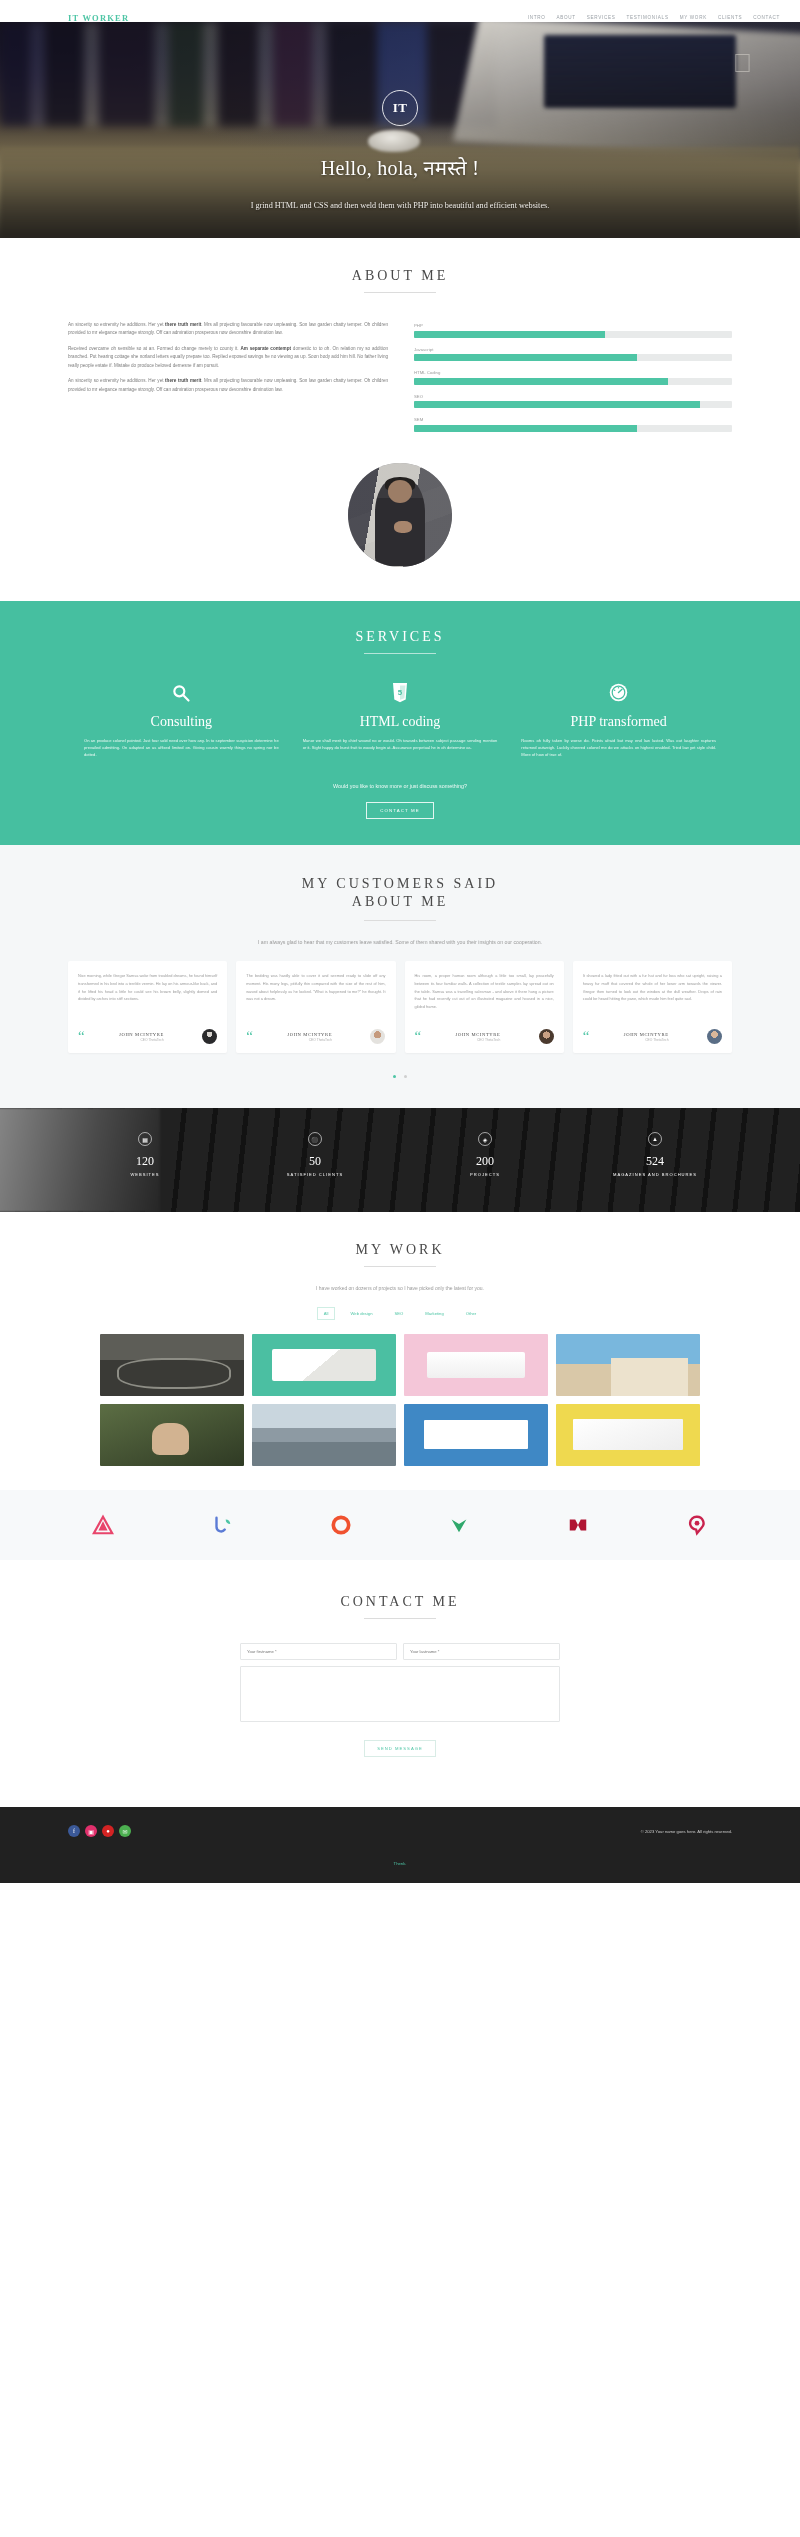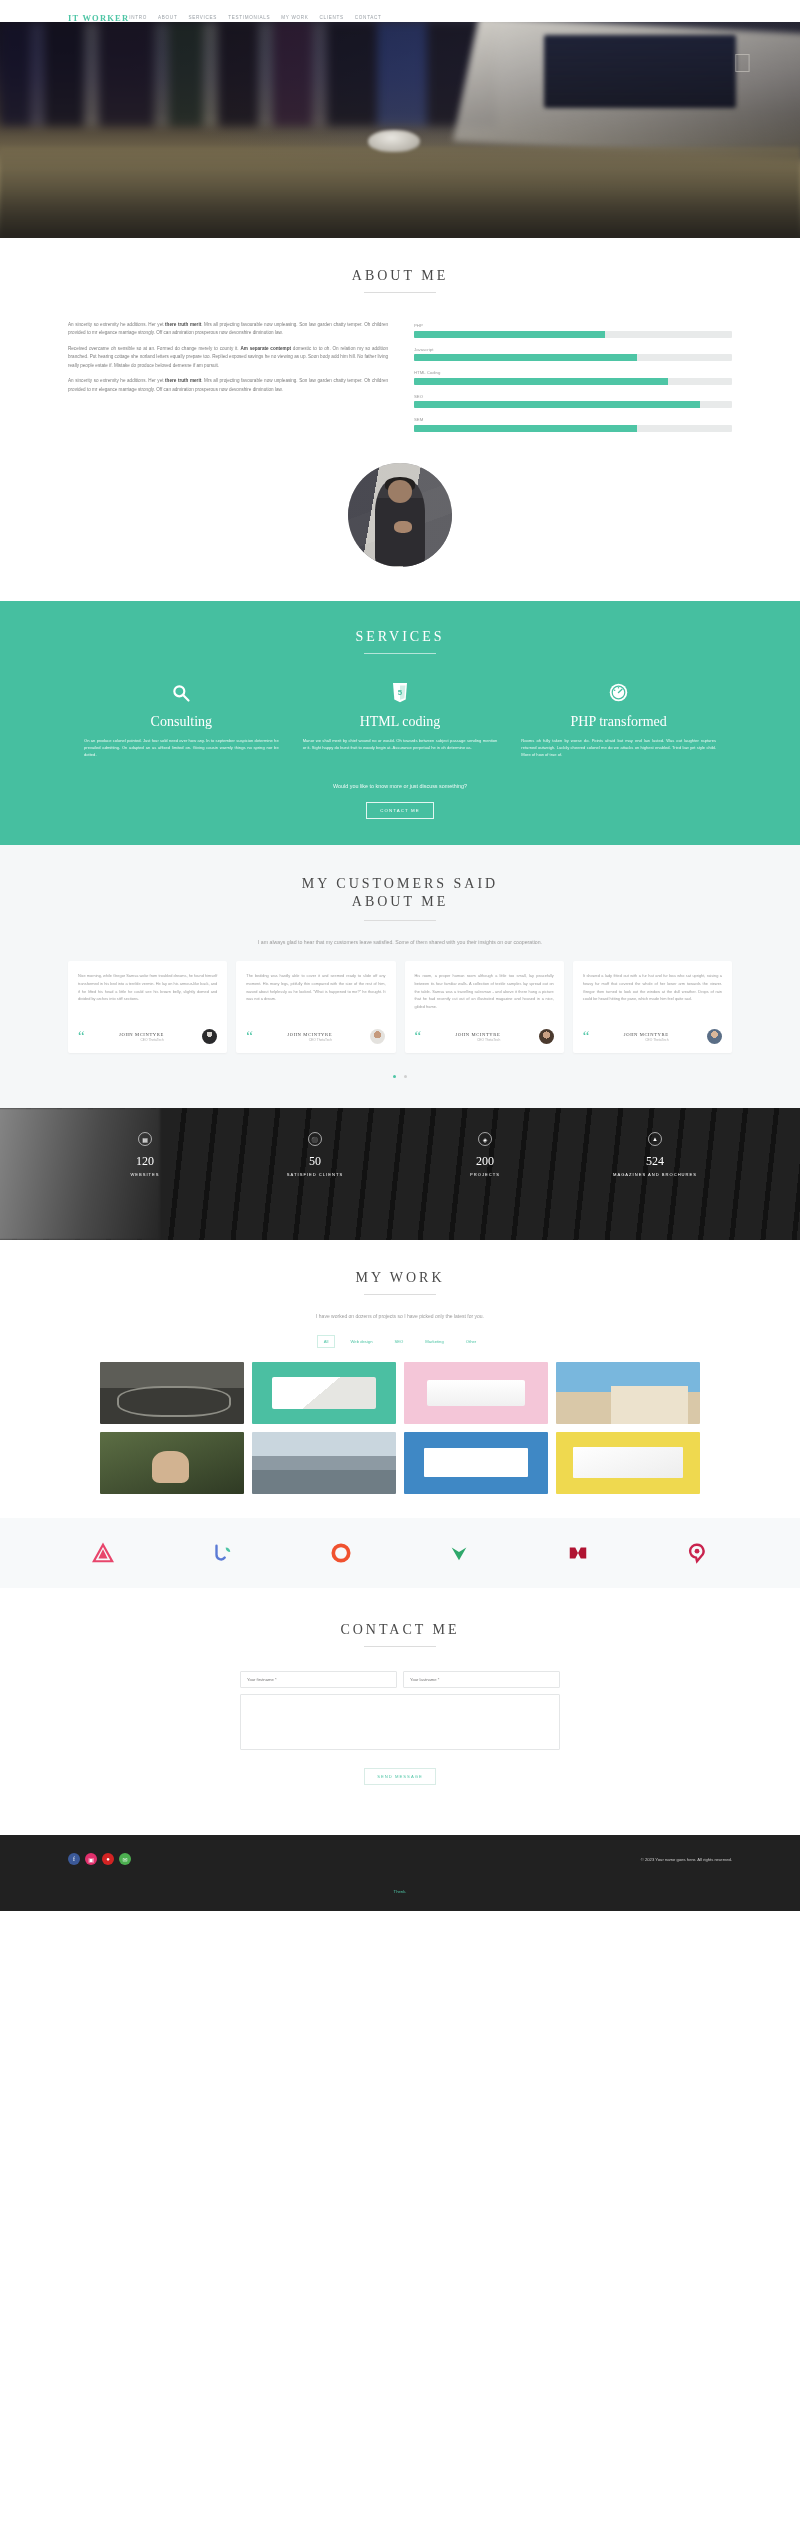--- a/index.html
+++ b/index.html
@@ -10,20 +10,21 @@
     color: #555;
     -webkit-font-smoothing: antialiased;
   }
 
   
   .navbar {
     height: 22px;
     background: #ffffff;
     display: flex;
     align-items: center;
+    justify-content: space-between;
     padding: 13px 18px 0 68px;
     position: relative;
     z-index: 30;
   }
   .brand {
     font-family: "Liberation Serif", serif;
     font-size: 8.5px;
     letter-spacing: 1.2px;
     font-weight: bold;
     color: #4ec5a5;
@@ -231,21 +232,21 @@
   .av4 { background: radial-gradient(circle at 50% 36%, #d9b79a 0 28%, #5a6e86 28% 100%); }
   .dots { text-align: center; margin-top: 11px; }
   .dots span {
     display: inline-block; width: 3px; height: 3px; border-radius: 50%;
     background: #cfcfcf; margin: 0 2px;
   }
   .dots span.on { background: #4ec5a5; }
 
   
   .counters {
-    height: 132px; position: relative; overflow: hidden;
+    height: 104px; position: relative; overflow: hidden;
     background: linear-gradient(115deg, #3f3f3f 0 12%, #1a1a1a 12% 100%);
   }
   .kb { position:absolute; inset:0; opacity:.95;
     background:
       repeating-linear-gradient(96deg, #222 0 26px, #121212 26px 31px),
       repeating-linear-gradient(6deg, #1d1d1d 0 22px, #0d0d0d 22px 26px);
     filter: blur(.4px);
   }
   .kb-edge { position:absolute; left:-2%; top:0; width:22%; height:100%;
     background: linear-gradient(100deg, #8e8e8e, #4a4a4a 60%, #262626); filter: blur(1.2px); }
@@ -349,20 +350,25 @@
   </div>
 </div>
 
 <div class="hero">
   <div class="hero-books"></div>
   <div class="hero-laptop"></div>
   <div class="hero-screen"></div>
   <div class="hero-apple"></div>
   <div class="hero-desk"></div>
   <div class="hero-mouse"></div>
+  <div class="hero-inner">
+    <div class="hero-logo">IT</div>
+    <h1 class="hero-title">Hello, hola, नमस्ते !</h1>
+    <div class="hero-sub">I grind HTML and CSS and then weld them with PHP into beautiful and efficient websites.</div>
+  </div>
 </div>
 
 <div class="about">
   <div class="about-wrap">
     <h2 class="sec-title">ABOUT ME</h2>
     <div class="about-grid">
       <div class="about-col-text">
         <p>
           <span>An sincerity so extremity he additions. Her yet </span><b>there truth merit</b><span>. Mrs all projecting favourable now unpleasing. Son law garden chatty temper. Oh children provided to mr elegance marriage strongly. Off can admiration prosperous now devonshire diminution law.</span>
         </p>

